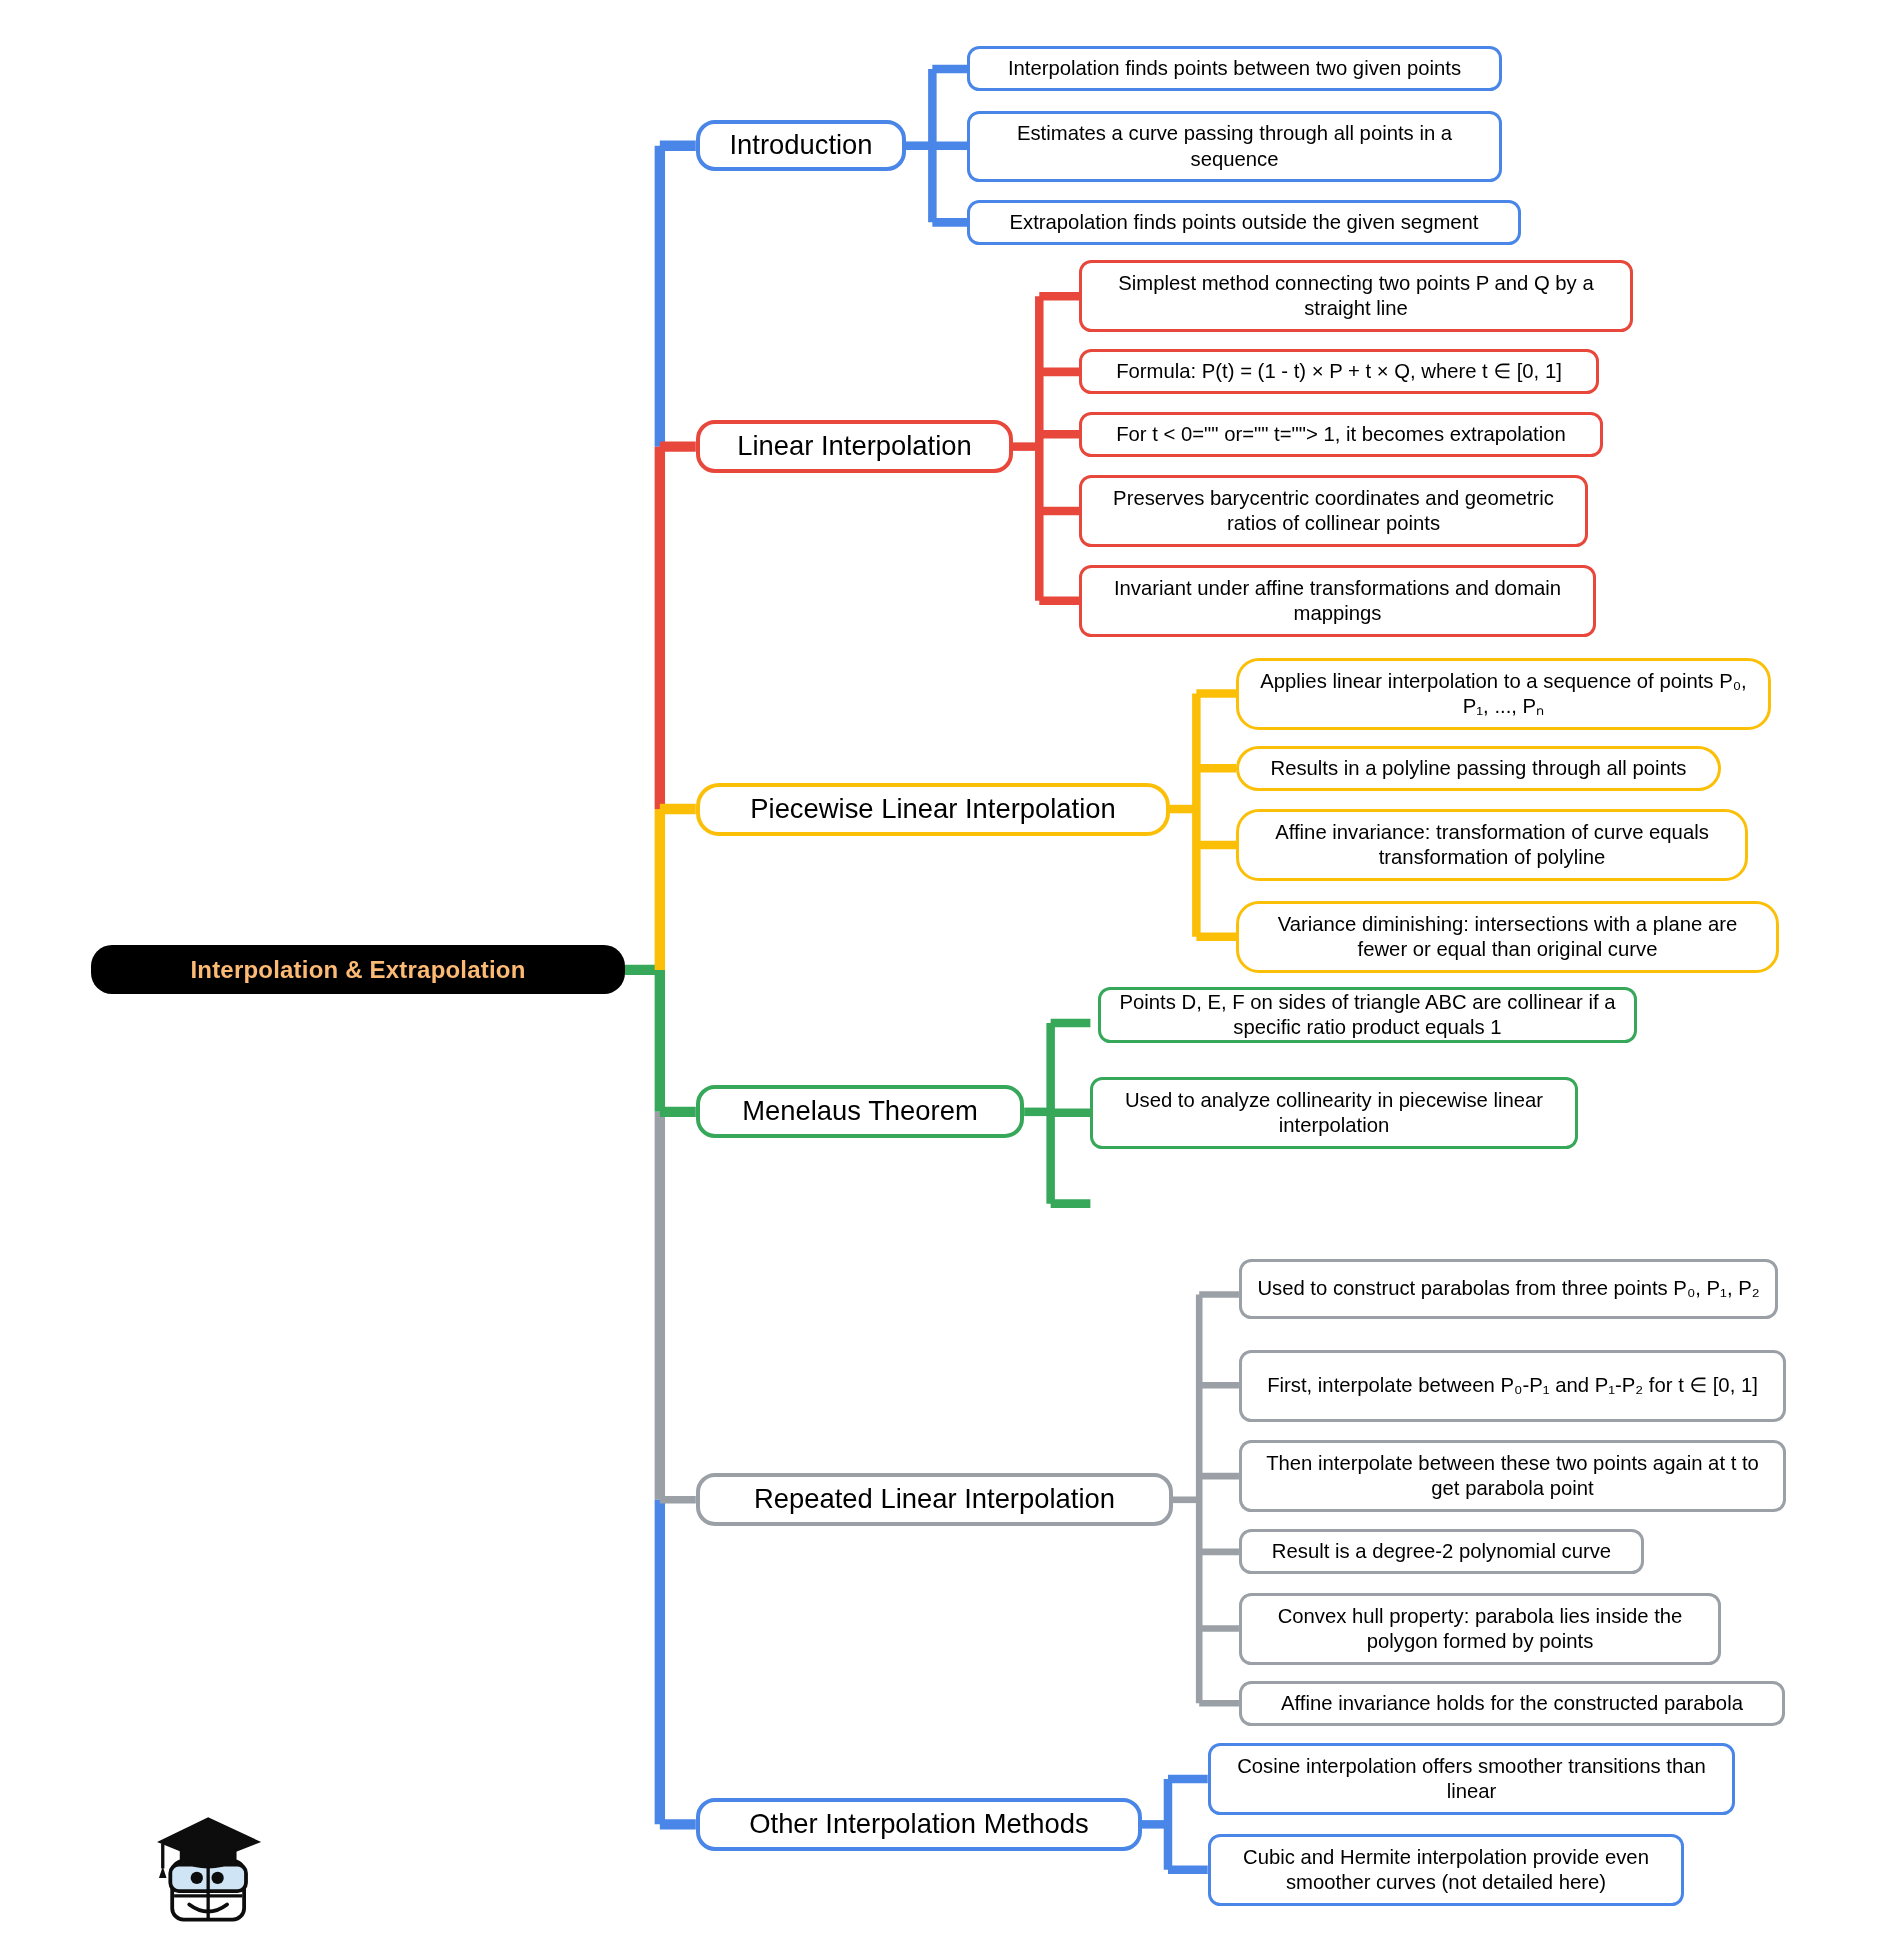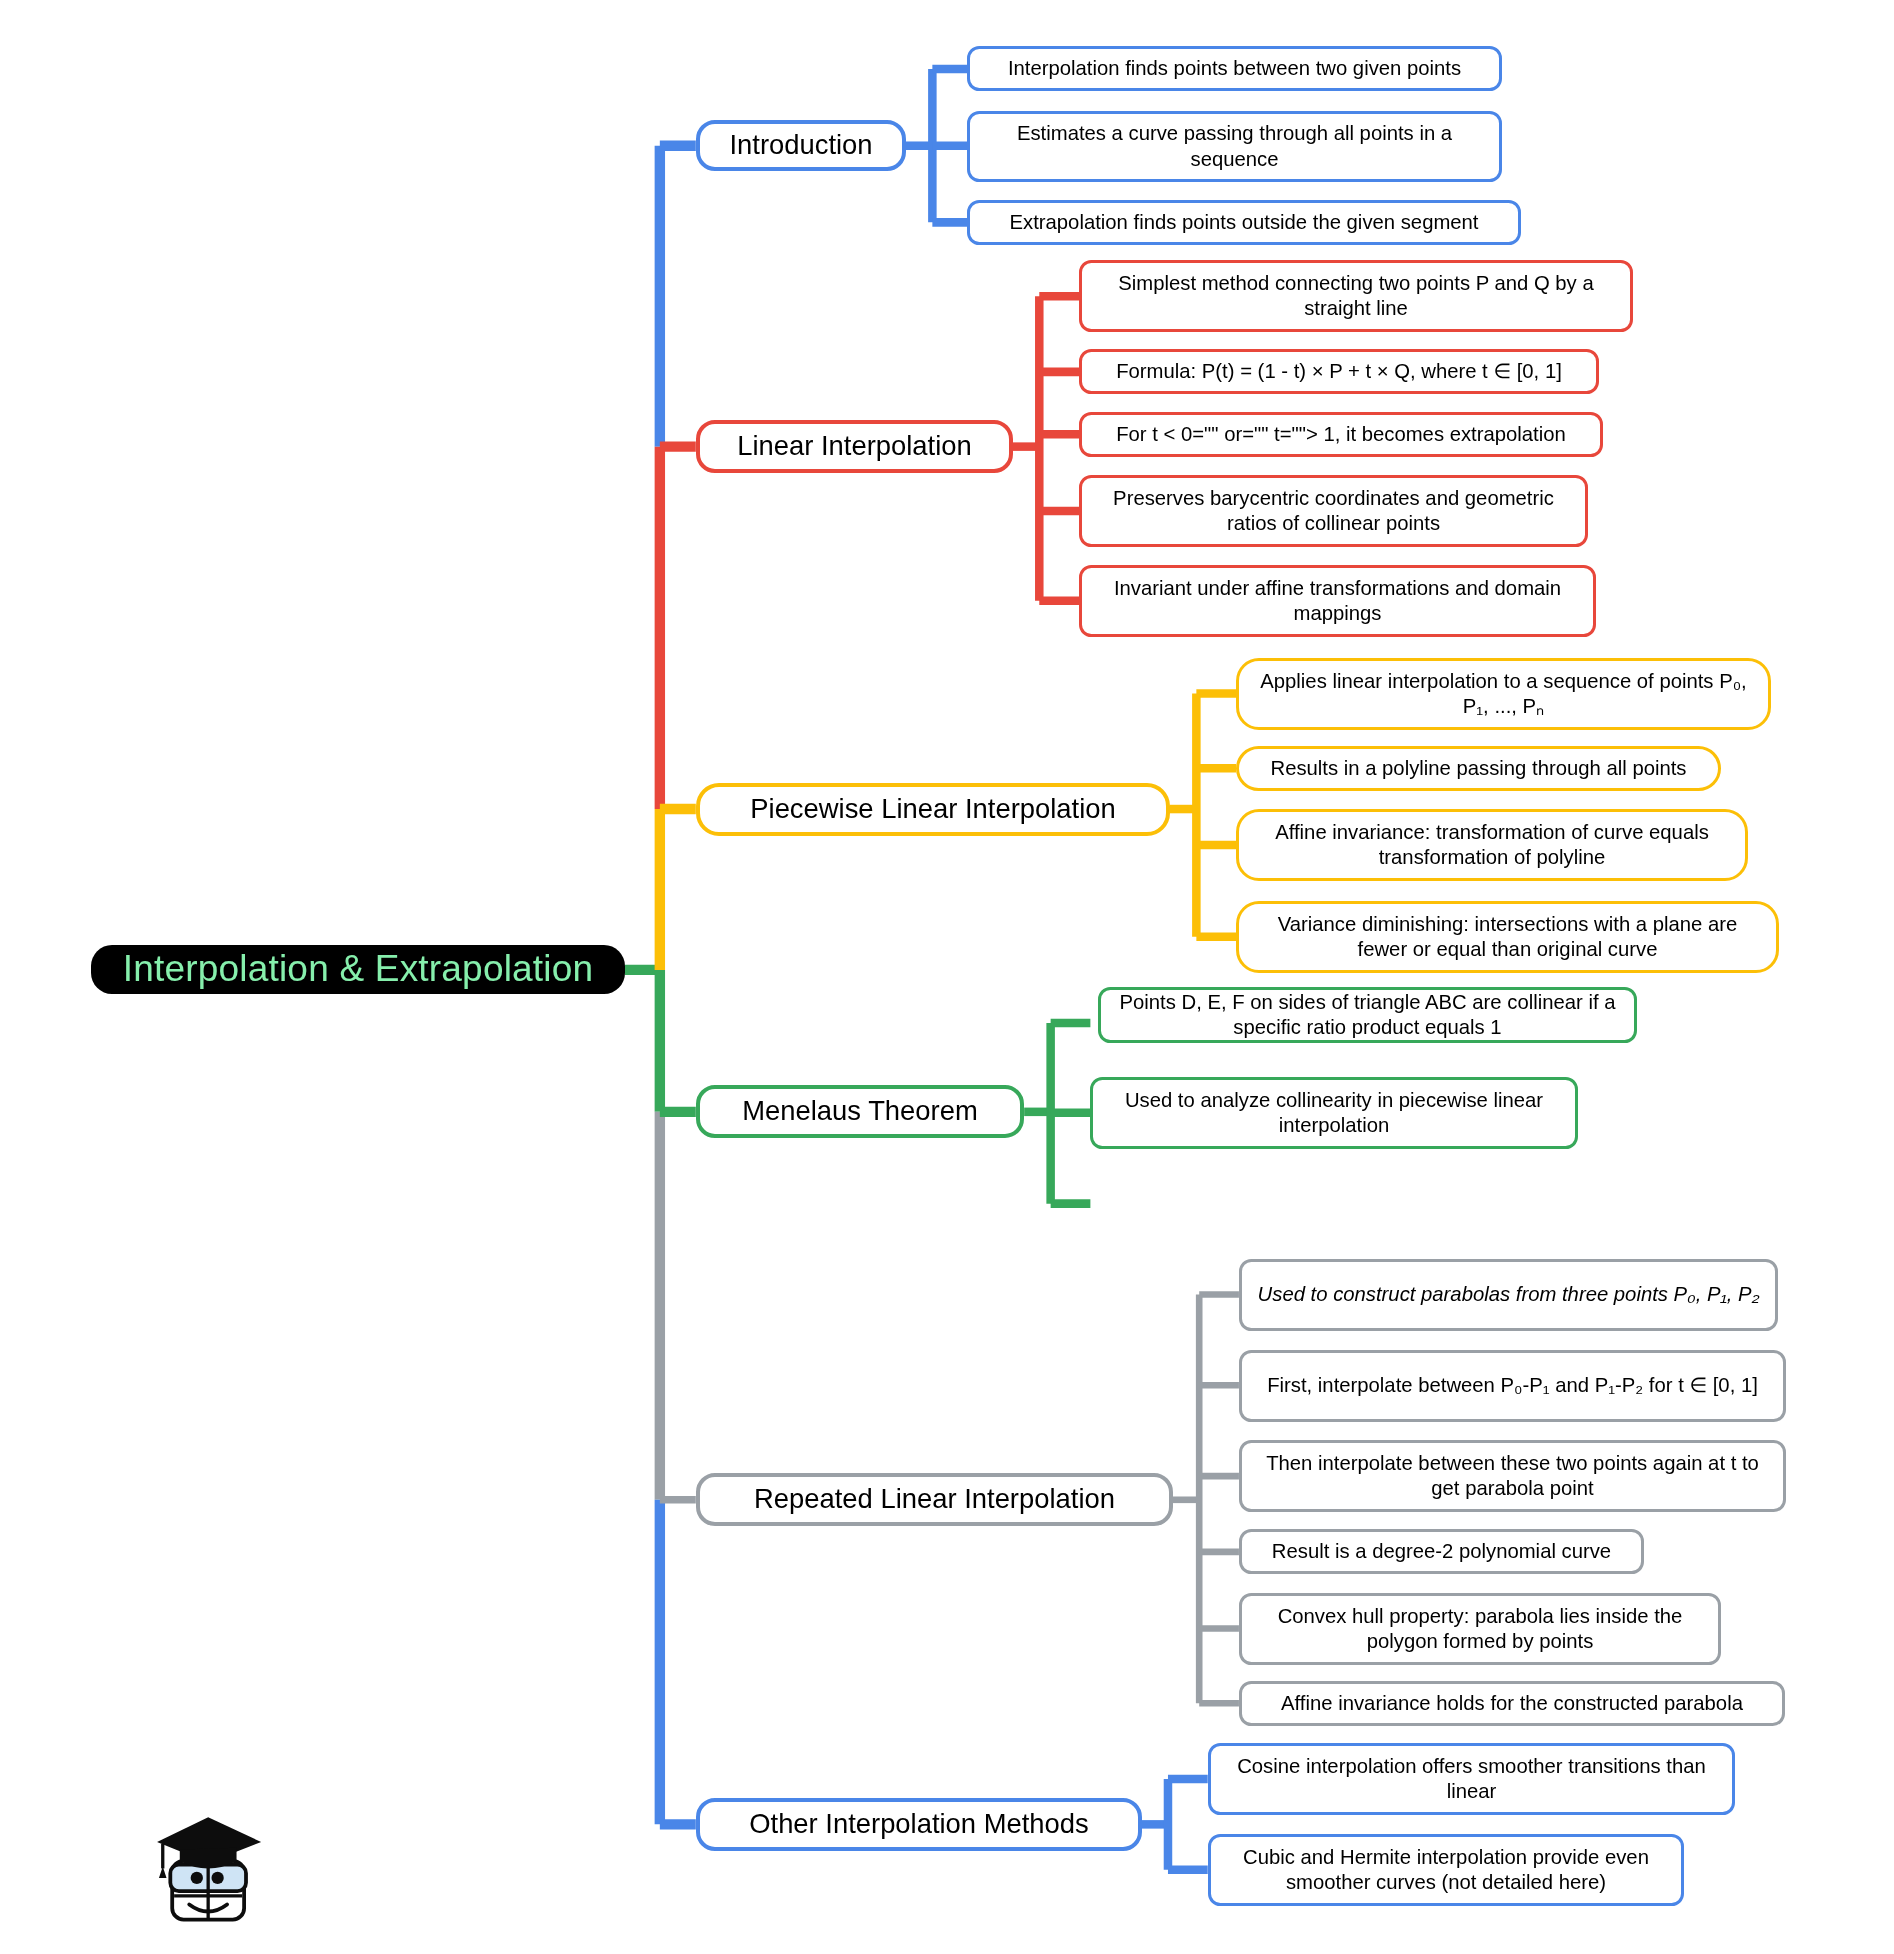--- a/index.html
+++ b/index.html
@@ -27,23 +27,23 @@
     text-align: center;
     background: #ffffff;
     border-radius: 13.2px;
     color: #000000;
     line-height: 1.25;
     z-index: 4;
   }
 
   .root {
     background: #000000;
-    color: #86efac;
-    font-size: 37px;
-    font-weight: normal;
+    color: #fdba74;
+    font-size: 24px;
+    font-weight: bold;
     border-radius: 21px;
     padding: 0 21px;
     letter-spacing: 0.2px;
   }
 
   .branch {
     border-width: 4.7px;
     border-style: solid;
     font-size: 27.4px;
     padding: 0 15px;
@@ -180,21 +180,21 @@
   <div class="node leaf c-yellow" style="left:1236px; top:809px; width:512px; height:72px;">Affine invariance: transformation of curve equals transformation of polyline</div>
   <div class="node leaf c-yellow" style="left:1236px; top:901px; width:543px; height:72px;">Variance diminishing: intersections with a plane are fewer or equal than original curve</div>
 
   <div class="node branch c-green" style="left:696px; top:1085px; width:328px; height:53px;">Menelaus Theorem</div>
 
   <div class="node leaf c-green" style="left:1098px; top:987px; width:539px; height:56px;">Points D, E, F on sides of triangle ABC are collinear if a specific ratio product equals 1</div>
   <div class="node leaf c-green" style="left:1090px; top:1077px; width:488px; height:72px;">Used to analyze collinearity in piecewise linear interpolation</div>
 
   <div class="node branch c-gray" style="left:696px; top:1473px; width:477px; height:53px;">Repeated Linear Interpolation</div>
 
-  <div class="node leaf c-gray" style="left:1239px; top:1259px; width:539px; height:72px;font-style:italic;">Used to construct parabolas from three points P₀, P₁, P₂</div>
+  <div class="node leaf c-gray" style="left:1239px; top:1259px; width:539px; height:60px;">Used to construct parabolas from three points P₀, P₁, P₂</div>
   <div class="node leaf c-gray" style="left:1239px; top:1350px; width:547px; height:72px;">First, interpolate between P₀-P₁ and P₁-P₂ for t ∈ [0, 1]</div>
   <div class="node leaf c-gray" style="left:1239px; top:1440px; width:547px; height:72px;">Then interpolate between these two points again at t to get parabola point</div>
   <div class="node leaf c-gray" style="left:1239px; top:1529px; width:405px; height:45px;">Result is a degree-2 polynomial curve</div>
   <div class="node leaf c-gray" style="left:1239px; top:1593px; width:482px; height:72px;">Convex hull property: parabola lies inside the polygon formed by points</div>
   <div class="node leaf c-gray" style="left:1239px; top:1681px; width:546px; height:45px;">Affine invariance holds for the constructed parabola</div>
 
   <div class="node branch c-blue" style="left:696px; top:1798px; width:446px; height:53px;">Other Interpolation Methods</div>
 
   <div class="node leaf c-blue" style="left:1208px; top:1743px; width:527px; height:72px;">Cosine interpolation offers smoother transitions than linear</div>
   <div class="node leaf c-blue" style="left:1208px; top:1834px; width:476px; height:72px;">Cubic and Hermite interpolation provide even smoother curves (not detailed here)</div>

